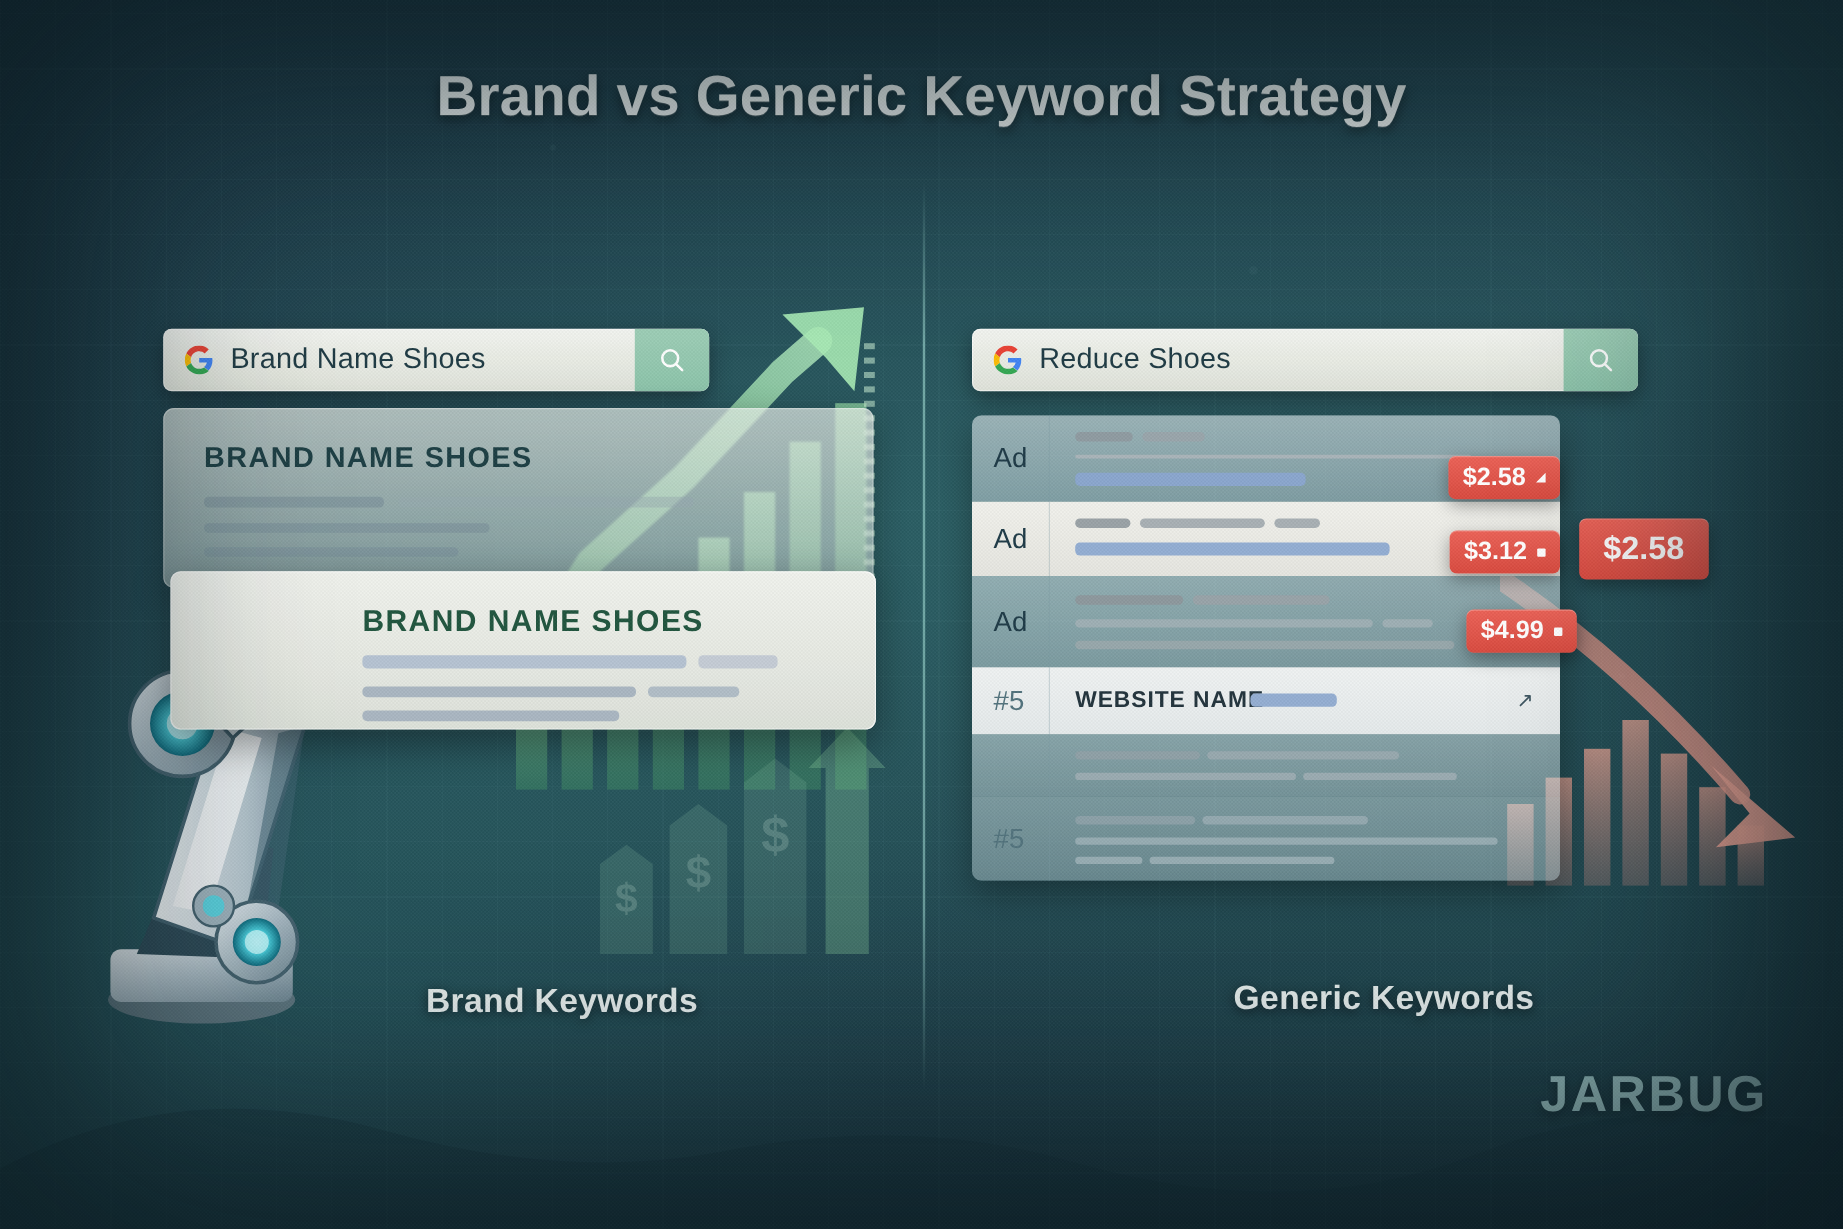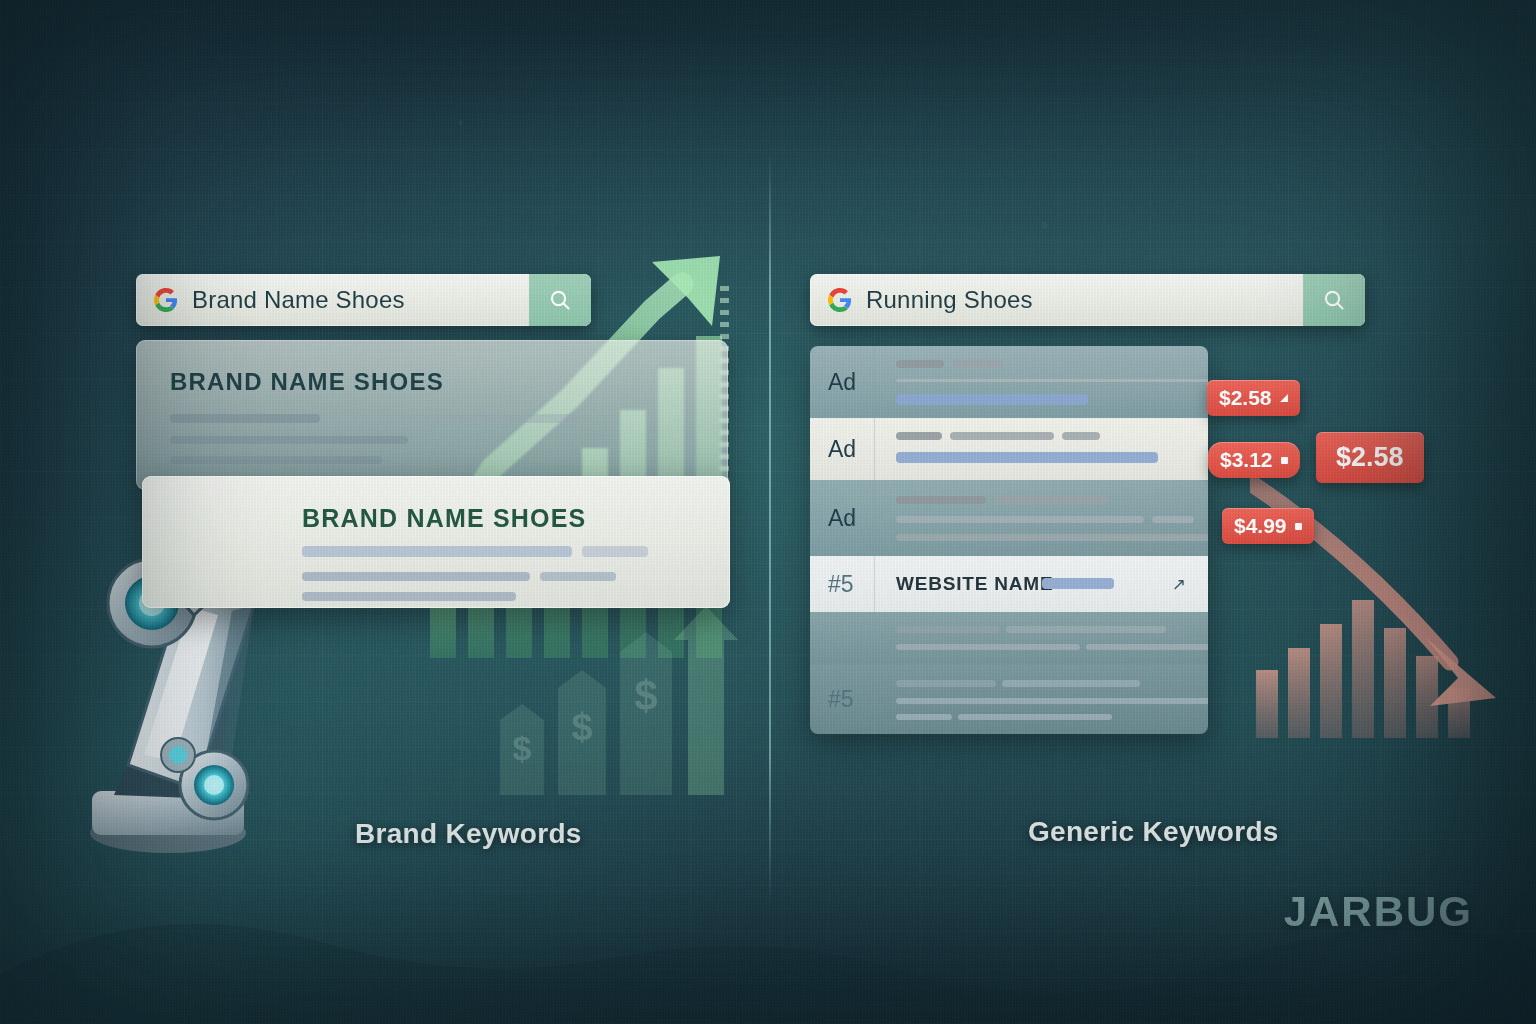--- a/index.html
+++ b/index.html
@@ -81,21 +81,21 @@
     left:142px;top:476px;width:588px;height:132px;
     background:linear-gradient(180deg,#f1f3ee 0%,#e7eae3 60%,#dde2da 100%);
     box-shadow:0 12px 32px rgba(0,0,0,.38), inset 0 0 0 1px rgba(255,255,255,.7);
   }
   .card-title{font-weight:bold;letter-spacing:1.2px;}
   #card-top .card-title{position:absolute;left:34px;top:28px;font-size:24px;color:#1d3f44;}
   #card-bottom .card-title{position:absolute;left:160px;top:28px;font-size:25px;color:#21563f;}
   .line{position:absolute;border-radius:4px;}
 
   
-  #serp{position:absolute;left:810px;top:346px;width:398px;height:388px;border-radius:8px;overflow:hidden;
+  #serp{position:absolute;left:810px;top:346px;width:490px;height:388px;border-radius:8px;overflow:hidden;
     box-shadow:0 10px 30px rgba(0,0,0,.34);}
   .row{position:relative;height:66px;box-sizing:border-box;}
   .row .tag{position:absolute;left:18px;top:50%;transform:translateY(-50%);font-size:23px;}
   .row .tag.ad{color:#1e3a46;}
   .row .tag.rank{color:#51727c;}
   .vsep{position:absolute;left:64px;top:0;bottom:0;width:1px;background:rgba(120,150,160,.30);}
   .wname{position:absolute;left:86px;top:50%;transform:translateY(-50%);
     font-size:19px;font-weight:bold;letter-spacing:.8px;color:#22333c;}
   .extlink{position:absolute;right:22px;top:50%;transform:translateY(-50%);font-size:17px;color:#3d5560;}
 
@@ -268,20 +268,21 @@
     <path d="M244 56 L272 28 L284 40 L256 68 Z" fill="#dfeaef"></path>
 
     <path d="M214 102 L262 112 L262 134 L216 128 Z" fill="#33535f" stroke="#41606e" stroke-width="2"></path>
     <circle cx="262" cy="122" r="19" fill="url(#glow)"></circle>
     <circle cx="262" cy="122" r="9" fill="#e6ffff" opacity=".95"></circle>
     <circle cx="234" cy="120" r="7" fill="#6ee3ef" opacity=".7"></circle>
   </svg>
 
   <div class="divider"></div>
 
+  <div class="title">Brand vs Generic Keyword Strategy</div>
 
   <div class="searchbar" id="search-left">
     <svg class="glogo" viewBox="0 0 48 48">
       <path fill="#EA4335" d="M24 9.5c3.5 0 6.6 1.2 9.1 3.6l6.8-6.8C35.9 2.4 30.3 0 24 0 14.6 0 6.5 5.4 2.6 13.2l7.9 6.1C12.4 13.6 17.7 9.5 24 9.5z"></path>
       <path fill="#4285F4" d="M46.1 24.6c0-1.6-.1-2.8-.4-4.1H24v7.7h12.7c-.3 2.1-1.6 5.3-4.7 7.4l7.6 5.9c4.5-4.2 6.5-10.3 6.5-16.9z"></path>
       <path fill="#FBBC05" d="M10.5 28.6c-.5-1.4-.8-2.9-.8-4.6s.3-3.2.8-4.6l-7.9-6.1C1 16.5 0 20.1 0 24s1 7.5 2.6 10.7l7.9-6.1z"></path>
       <path fill="#34A853" d="M24 48c6.5 0 11.9-2.1 15.9-5.8l-7.6-5.9c-2 1.4-4.8 2.4-8.3 2.4-6.3 0-11.6-4.1-13.5-9.8l-7.9 6.1C6.5 42.6 14.6 48 24 48z"></path>
     </svg>
     <span class="sq" title="Search Google">Brand Name Shoes</span>
     <span class="sbtn">
@@ -309,21 +310,21 @@
     <div class="line" style="left:160px;top:116px;width:214px;height:9px;background:#aab7c2"></div>
   </div>
 
   <div class="searchbar" id="search-right">
     <svg class="glogo" viewBox="0 0 48 48">
       <path fill="#EA4335" d="M24 9.5c3.5 0 6.6 1.2 9.1 3.6l6.8-6.8C35.9 2.4 30.3 0 24 0 14.6 0 6.5 5.4 2.6 13.2l7.9 6.1C12.4 13.6 17.7 9.5 24 9.5z"></path>
       <path fill="#4285F4" d="M46.1 24.6c0-1.6-.1-2.8-.4-4.1H24v7.7h12.7c-.3 2.1-1.6 5.3-4.7 7.4l7.6 5.9c4.5-4.2 6.5-10.3 6.5-16.9z"></path>
       <path fill="#FBBC05" d="M10.5 28.6c-.5-1.4-.8-2.9-.8-4.6s.3-3.2.8-4.6l-7.9-6.1C1 16.5 0 20.1 0 24s1 7.5 2.6 10.7l7.9-6.1z"></path>
       <path fill="#34A853" d="M24 48c6.5 0 11.9-2.1 15.9-5.8l-7.6-5.9c-2 1.4-4.8 2.4-8.3 2.4-6.3 0-11.6-4.1-13.5-9.8l-7.9 6.1C6.5 42.6 14.6 48 24 48z"></path>
     </svg>
-    <span class="sq" title="Search Google">Running Shoes</span>
+    <span class="sq" title="Search Google">Reduce Shoes</span>
     <span class="sbtn">
       <svg viewBox="0 0 24 24" fill="none" stroke="#ffffff" stroke-width="2.1" stroke-linecap="round">
         <circle cx="10.5" cy="10.5" r="6.6"></circle>
           <line x1="15.6" y1="15.6" x2="20.5" y2="20.5"></line>
       </svg>
     </span>
   </div>
 
   <div id="serp">
 
@@ -380,21 +381,21 @@
       <div class="line" style="left:86px;top:50px;width:56px;height:6px;background:#96acb2"></div>
       <div class="line" style="left:148px;top:50px;width:154px;height:6px;background:#96acb2"></div>
     </div>
 
   </div>
 
   <div class="badge small" style="left:1207px;top:380px;">
     <span>$2.58</span>
     <span class="tri"></span>
   </div>
-  <div class="badge small" style="left:1208px;top:442px;border-radius:14px;">
+  <div class="badge small" style="left:1208px;top:442px;">
     <span>$3.12</span>
     <span class="dot"></span>
   </div>
   <div class="badge small" style="left:1222px;top:508px;">
     <span>$4.99</span>
     <span class="dot"></span>
   </div>
   <div class="badge big" style="left:1316px;top:432px;">
     <span>$2.58</span>
   </div>

